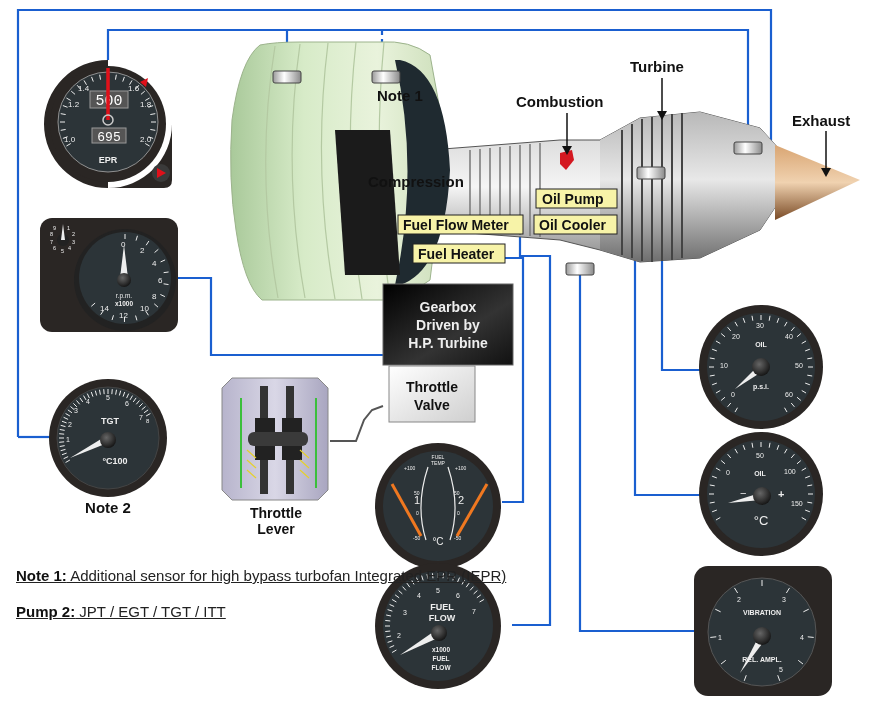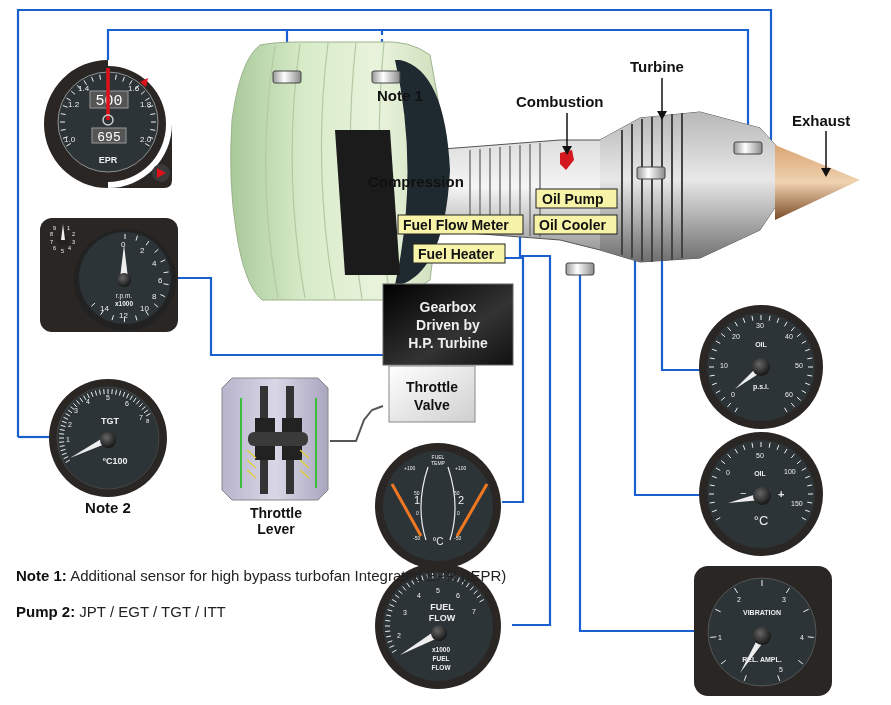--- a/index.html
+++ b/index.html
@@ -4,21 +4,21 @@
 <style>
   html,body{margin:0;padding:0;background:#fff;}
   body{width:891px;height:705px;position:relative;overflow:hidden;font-family:"Liberation Sans",sans-serif;}
   #scene{position:absolute;left:0;top:0;width:891px;height:705px;}
   .lbl{font-family:"Liberation Sans",sans-serif;font-weight:bold;fill:#111;}
   .tagbox{fill:#f7f3a8;stroke:#222;stroke-width:1;}
   .tagtxt{font-family:"Liberation Sans",sans-serif;font-weight:bold;font-size:14px;fill:#111;}
   .gtxt{font-family:"Liberation Sans",sans-serif;fill:#eee;}
   .wire{fill:none;stroke:#1a5fd0;stroke-width:2.2;}
   .notes{position:absolute;left:16px;top:566px;font-size:15px;line-height:19px;color:#222;}
-  .notes p{margin:0 7px 17px 0;}
+  .notes p{margin:0 7px 17px 0;text-decoration:underline;}
   .notes b{color:#111;}
 </style>
 </head>
 <body>
 
 <svg id="scene" viewBox="0 0 891 705" xmlns="http://www.w3.org/2000/svg">
   <defs>
     <linearGradient id="nacelleG" x1="0" y1="0" x2="1" y2="0">
       <stop offset="0" stop-color="#a9c99a"></stop>
       <stop offset=".35" stop-color="#d7ebc8"></stop>

